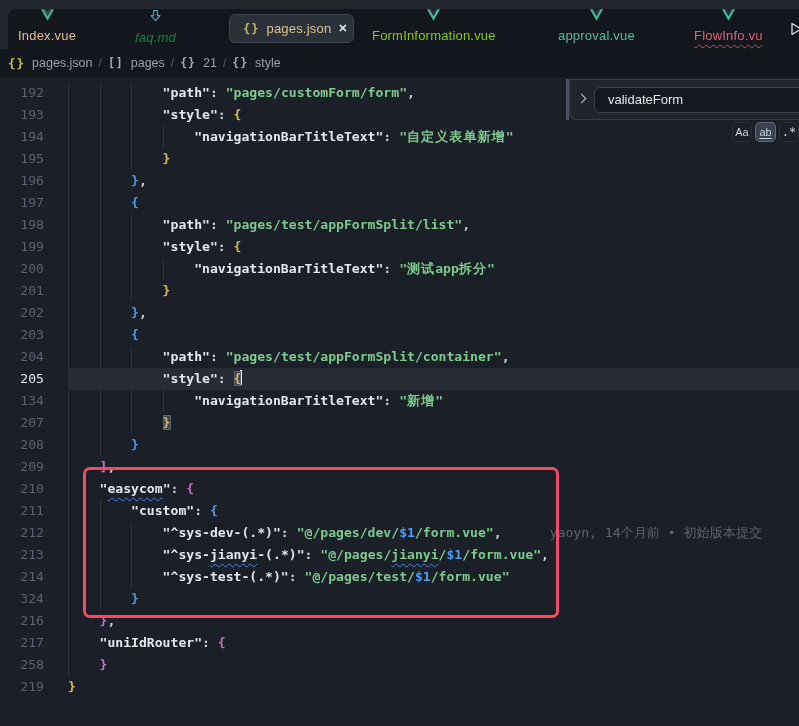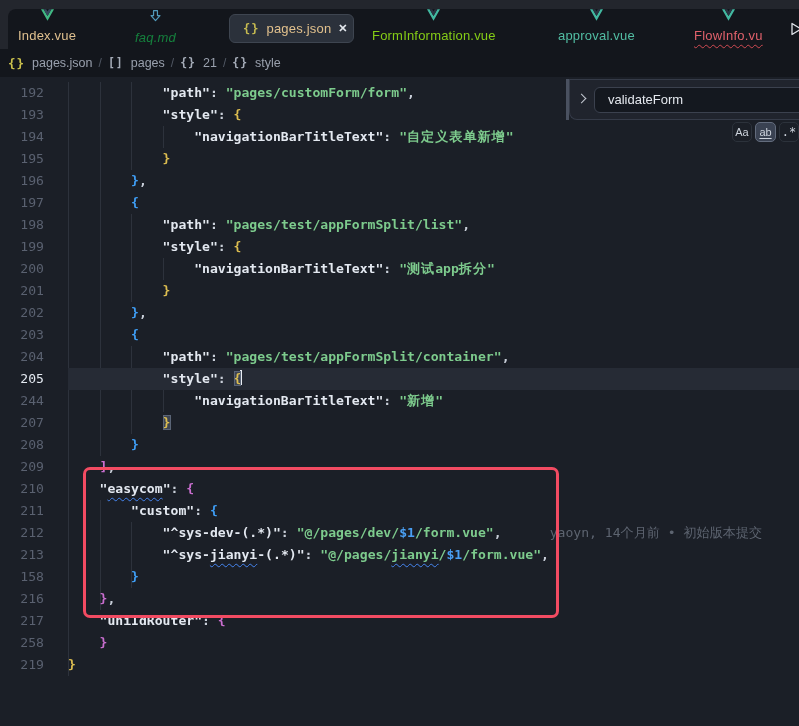--- a/index.html
+++ b/index.html
@@ -222,21 +222,21 @@
       </div>
       <div class="row">
         <span class="ln">204</span>
         <span class="lc"><span class="tk-ws">            </span><span class="tk-key">"path"</span><span class="tk-pn">: </span><span class="tk-str">"pages/test/appFormSplit/container"</span><span class="tk-pn">,</span></span>
       </div>
       <div class="row cur">
         <span class="ln">205</span>
         <span class="lc"><span class="tk-ws">            </span><span class="tk-key">"style"</span><span class="tk-pn">: </span><span class="tk-bg tk-match">{</span><span class="cursor"></span></span>
       </div>
       <div class="row">
-        <span class="ln">244</span>
+        <span class="ln">134</span>
         <span class="lc"><span class="tk-ws">                </span><span class="tk-key">"navigationBarTitleText"</span><span class="tk-pn">: </span><span class="tk-str">"<span class="cjk">新增</span>"</span></span>
       </div>
       <div class="row">
         <span class="ln">207</span>
         <span class="lc"><span class="tk-ws">            </span><span class="tk-bg tk-match">}</span></span>
       </div>
       <div class="row">
         <span class="ln">208</span>
         <span class="lc"><span class="tk-ws">        </span><span class="tk-bb">}</span></span>
       </div>
@@ -254,21 +254,25 @@
       </div>
       <div class="row">
         <span class="ln">212</span>
         <span class="lc"><span class="tk-ws">            </span><span class="tk-key">"^sys-dev-(.*)"</span><span class="tk-pn">: </span><span class="tk-str">"@/pages/dev/</span><span class="tk-var">$1</span><span class="tk-str">/form.vue"</span><span class="tk-pn">,</span><span class="blame">yaoyn, 14个月前 • 初始版本提交</span></span>
       </div>
       <div class="row">
         <span class="ln">213</span>
         <span class="lc"><span class="tk-ws">            </span><span class="tk-key">"^sys-</span><span class="tk-key sq">jianyi</span><span class="tk-key">-(.*)"</span><span class="tk-pn">: </span><span class="tk-str">"@/pages/</span><span class="tk-str sq">jianyi</span><span class="tk-str">/</span><span class="tk-var">$1</span><span class="tk-str">/form.vue"</span><span class="tk-pn">,</span></span>
       </div>
       <div class="row">
-        <span class="ln">158</span>
+        <span class="ln">214</span>
+        <span class="lc"><span class="tk-ws">            </span><span class="tk-key">"^sys-test-(.*)"</span><span class="tk-pn">: </span><span class="tk-str">"@/pages/test/</span><span class="tk-var">$1</span><span class="tk-str">/form.vue"</span></span>
+      </div>
+      <div class="row">
+        <span class="ln">324</span>
         <span class="lc"><span class="tk-ws">        </span><span class="tk-bb">}</span></span>
       </div>
       <div class="row">
         <span class="ln">216</span>
         <span class="lc"><span class="tk-ws">    </span><span class="tk-bp">}</span><span class="tk-pn">,</span></span>
       </div>
       <div class="row">
         <span class="ln">217</span>
         <span class="lc"><span class="tk-ws">    </span><span class="tk-key">"uniIdRouter"</span><span class="tk-pn">: </span><span class="tk-bp">{</span></span>
       </div>

